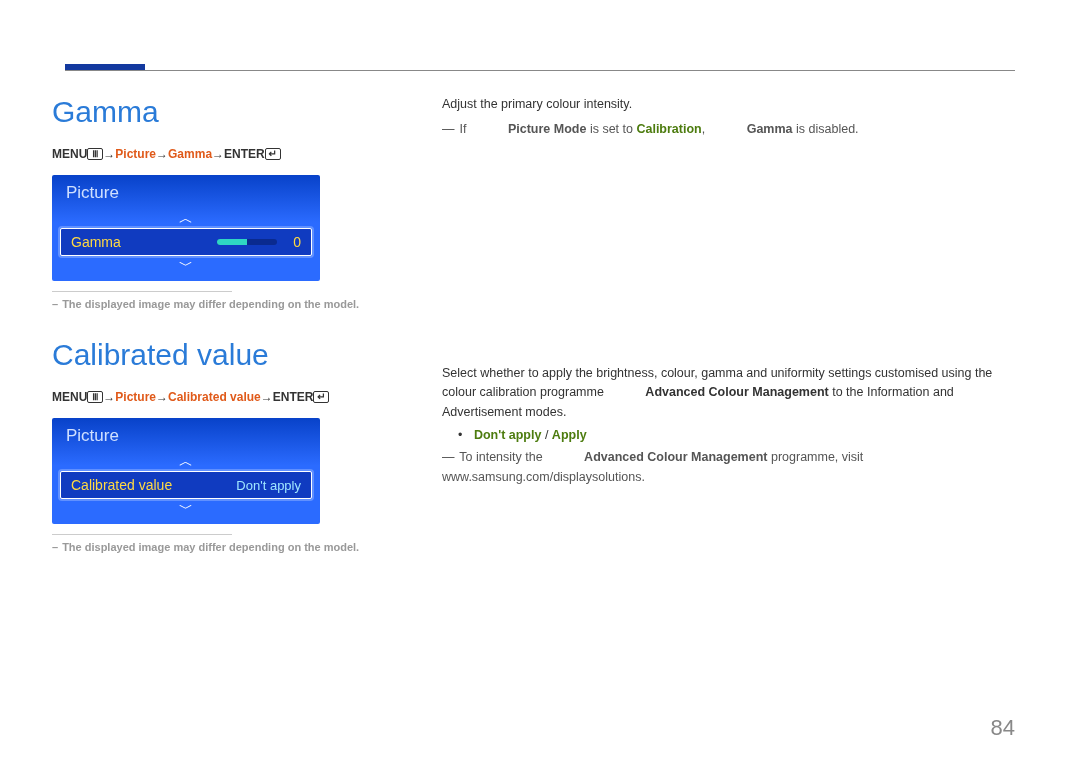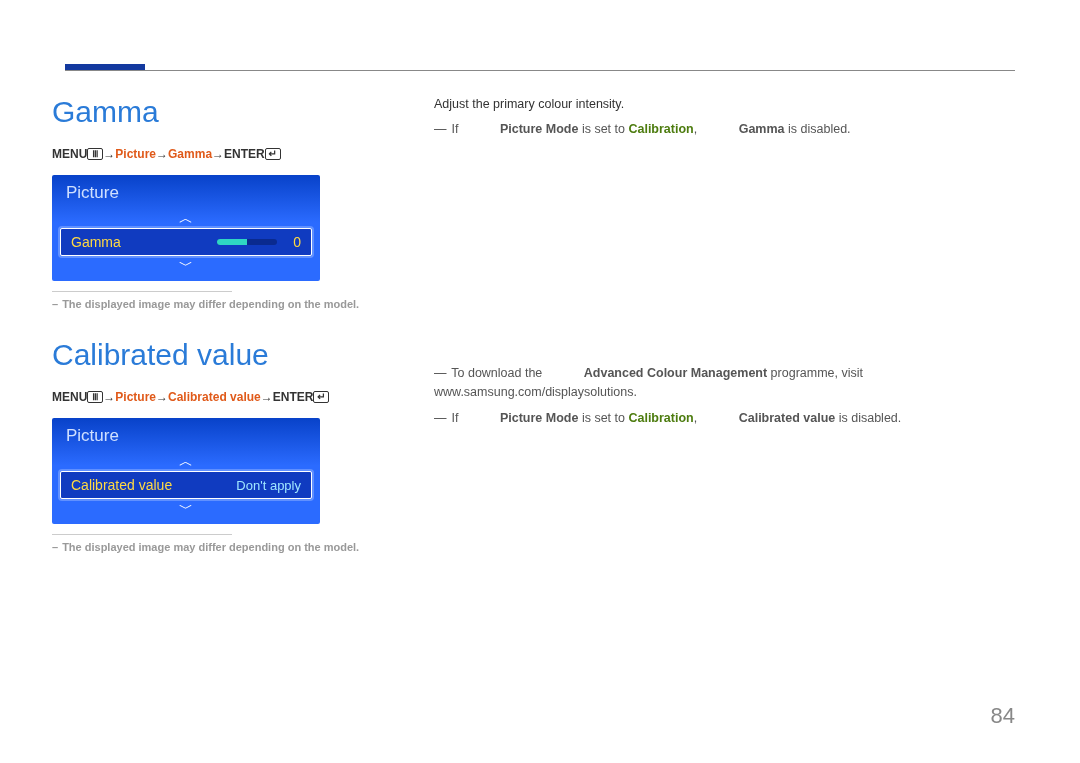--- a/index.html
+++ b/index.html
@@ -32,21 +32,21 @@
   top: 95px;
   right: 65px;
 }
 .left-col {
   float: left;
   width: 360px;
 }
 .right-col {
   float: left;
   width: 560px;
-  margin-left: 22px;
+  margin-left: 30px;
 }
 .section-title {
   color: #2a7bd8;
   font-size: 30px;
   font-weight: 400;
   margin-bottom: 18px;
 }
 .menu-path {
   font-size: 12px;
   font-weight: bold;
@@ -159,21 +159,21 @@
 .right-col .bold { font-weight: bold; padding-left: 38px; }
 .right-col .red-term { color: #4d7c0f; font-weight: bold; }
 .bullet-line {
   font-size: 12.5px;
   margin: 6px 0 6px 16px;
 }
 .bullet-line .dot { margin-right: 8px; }
 .page-num {
   position: absolute;
   right: 65px;
-  bottom: 34px;
+  bottom: 22px;
   font-size: 22px;
   color: #888;
 }
 .section2-right { margin-top: 26px; }
 .clear { clear: both; }
 </style>
 </head>
 <body>
 
 <div class="accent-bar"></div>
@@ -246,26 +246,29 @@
         <span class="osd-row-value cyan">Don't apply</span>
       </div>
       <div class="osd-arrow-row"><span class="chev">﹀</span></div>
     </div>
 
     <div class="note-rule"></div>
     <div class="note"><span class="dash">–</span><span>The displayed image may differ depending on the model.</span></div>
   </div>
 
   <div class="right-col section2-right">
+    <p>
+      Select whether to apply the brightness, colour, gamma and uniformity settings customised using the colour calibration programme <span class="bold">Advanced Colour Management</span> to the Information and Advertisement modes.
+    </p>
+    <div class="bullet-line">
+      <span class="dot">•</span>
+      <span class="red-term">Don't apply</span><span> / </span><span class="red-term">Apply</span>
+    </div>
     <p class="note-line">
       <span class="dash-marker">―</span>
-      <span>To download the </span><span class="bold">Advanced Colour Management</span><span> programme, visit www.samsung.com/displaysolutions.</span>
-    </p>
-    <p class="note-line">
-      <span class="dash-marker">―</span>
-      <span>If </span><span class="bold">Picture Mode</span><span> is set to </span><span class="red-term">Calibration</span><span>, </span><span class="bold">Calibrated value</span><span> is disabled.</span>
+      <span>To intensity the </span><span class="bold">Advanced Colour Management</span><span> programme, visit www.samsung.com/displaysolutions.</span>
     </p>
   </div>
 
   <div class="clear"></div>
 </div>
 
 <div class="page-num">84</div>
 
 </body></html>

